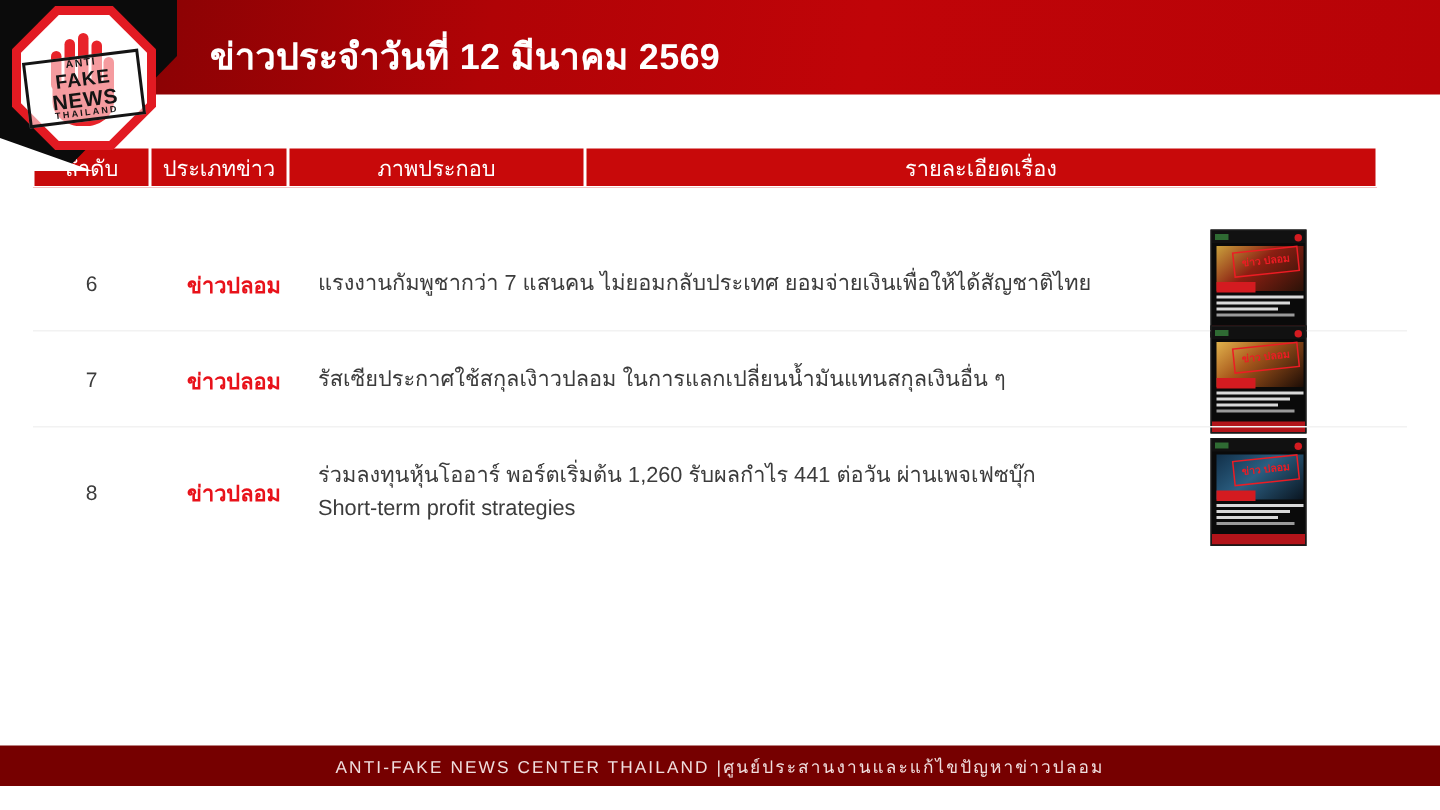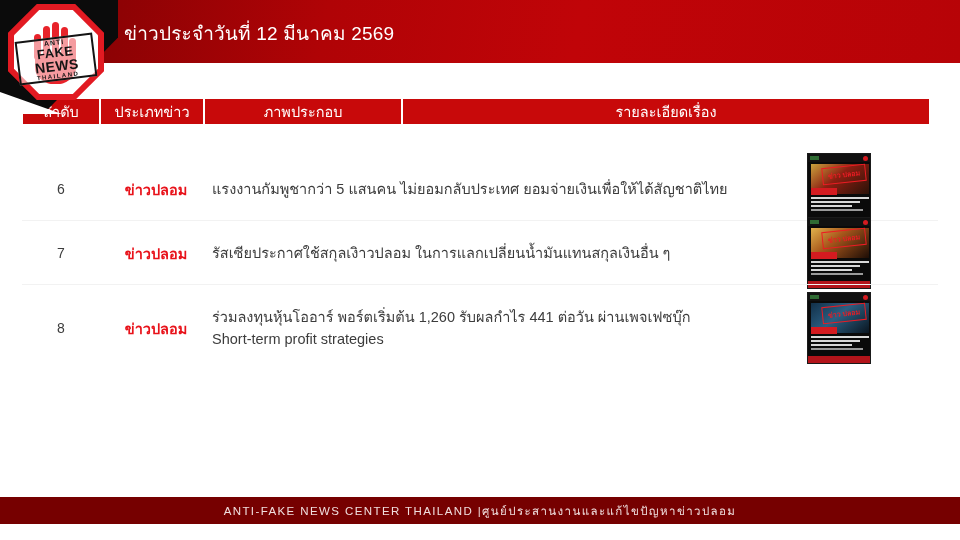--- a/index.html
+++ b/index.html
@@ -22,22 +22,22 @@
     clip-path: polygon(0 0, 100% 0, 100% 34%, 40% 100%, 0 100%);
     z-index: 2;
   }
   .header-white-wedge {
     position: absolute; left: 0; top: 56px; width: 100px; height: 58px;
     background: #ffffff;
     clip-path: polygon(0 100%, 0 62%, 62% 100%);
     z-index: 3;
   }
   .header-title {
-    position: absolute; left: 124px; top: 18px;
-    font-size: 19px; font-weight: normal; color: #ffffff;
+    position: absolute; left: 140px; top: 18px;
+    font-size: 24px; font-weight: bold; color: #ffffff;
     letter-spacing: .2px; z-index: 4; white-space: nowrap;
   }
 
   
   .logo-wrap {
     position: absolute; left: 8px; top: 4px; width: 96px; height: 96px; z-index: 6;
   }
   .logo-oct {
     position: absolute; inset: 0;
     background: #e21a22;
@@ -66,21 +66,21 @@
   .logo-stamp .l4 { font-size: 6px; font-weight: bold; color:#141414; letter-spacing:1.5px; }
 
   
   .thead { position: absolute; left: 22px; top: 98px; width: 916px; height: 27px; display: flex; text-align: center; }
   .th {
     background: #c8090a; color: #ffffff; font-size: 14.5px;
     display: flex; align-items: center; justify-content: center;
     height: 27px; border: 1px solid #ffffff;
   }
   .th-1 { width: 78px; }
-  .th-2 { width: 104px; }
+  .th-2 { width: 92px; }
   .th-3 { width: 528px; }
   .th-4 { width: 198px; }
 
   .row { position: absolute; left: 22px; width: 916px; display: flex; align-items: center; }
   .row-sep { position: absolute; left: 22px; width: 916px; height: 1px; background: #f2f2f2; }
   .c-no {
     width: 78px; text-align: center; font-size: 14px; color: #3c3c3c;
   }
   .c-type {
     width: 112px; text-align: center; font-size: 14.5px;
@@ -177,21 +177,21 @@
     <div class="th th-1">ลำดับ</div>
     <div class="th th-2">ประเภทข่าว</div>
     <div class="th th-4">ภาพประกอบ</div>
     <div class="th th-3">รายละเอียดเรื่อง</div>
   </div>
 
   <div class="row" style="top:158px;height:62px;">
     <div class="c-no">6</div>
     <div class="c-type">ข่าวปลอม</div>
     <div class="c-detail">
-      <div>แรงงานกัมพูชากว่า 5 แสนคน ไม่ยอมกลับประเทศ ยอมจ่ายเงินเพื่อให้ได้สัญชาติไทย</div>
+      <div>แรงงานกัมพูชากว่า 7 แสนคน ไม่ยอมกลับประเทศ ยอมจ่ายเงินเพื่อให้ได้สัญชาติไทย</div>
     </div>
     <div class="c-thumb">
       <div class="poster">
         <div class="poster-topbar">
           <span class="dotL"></span>
           <span class="dotR"></span>
         </div>
         <div class="poster-img a"></div>
         <div class="poster-stamp">ข่าว ปลอม</div>
         <div class="poster-badge"></div>

